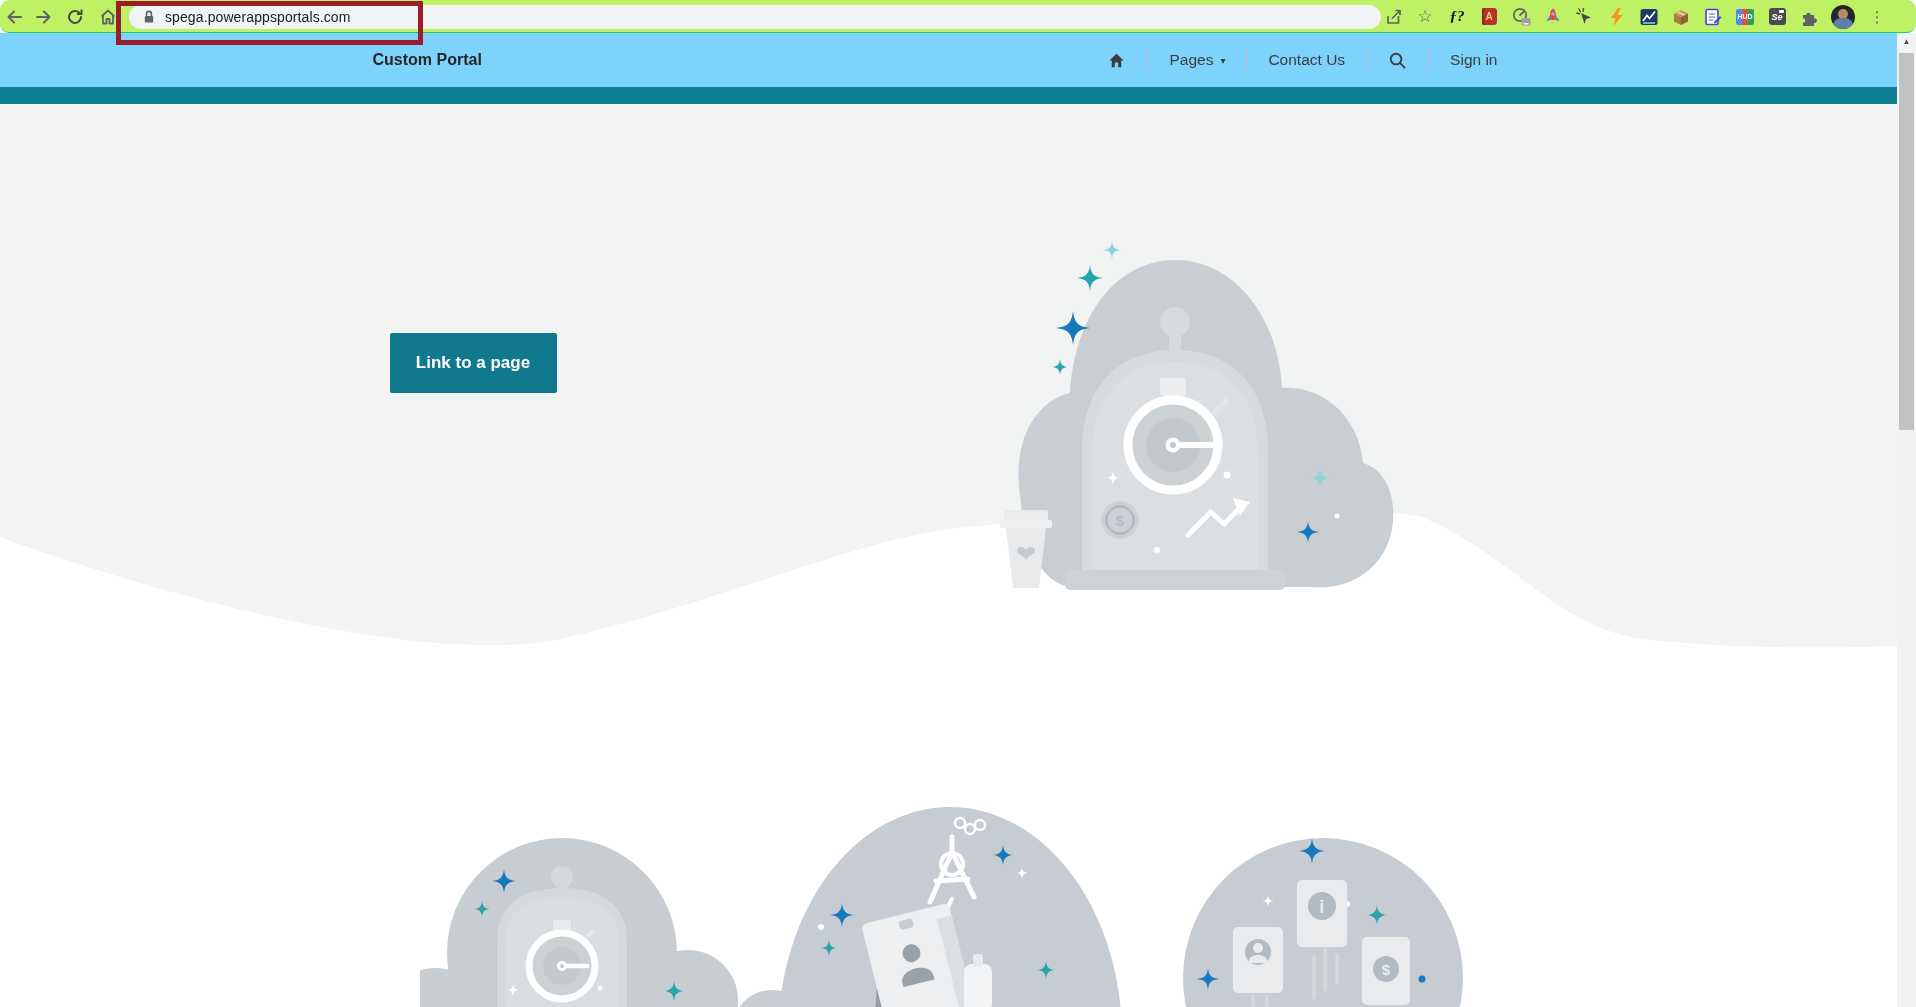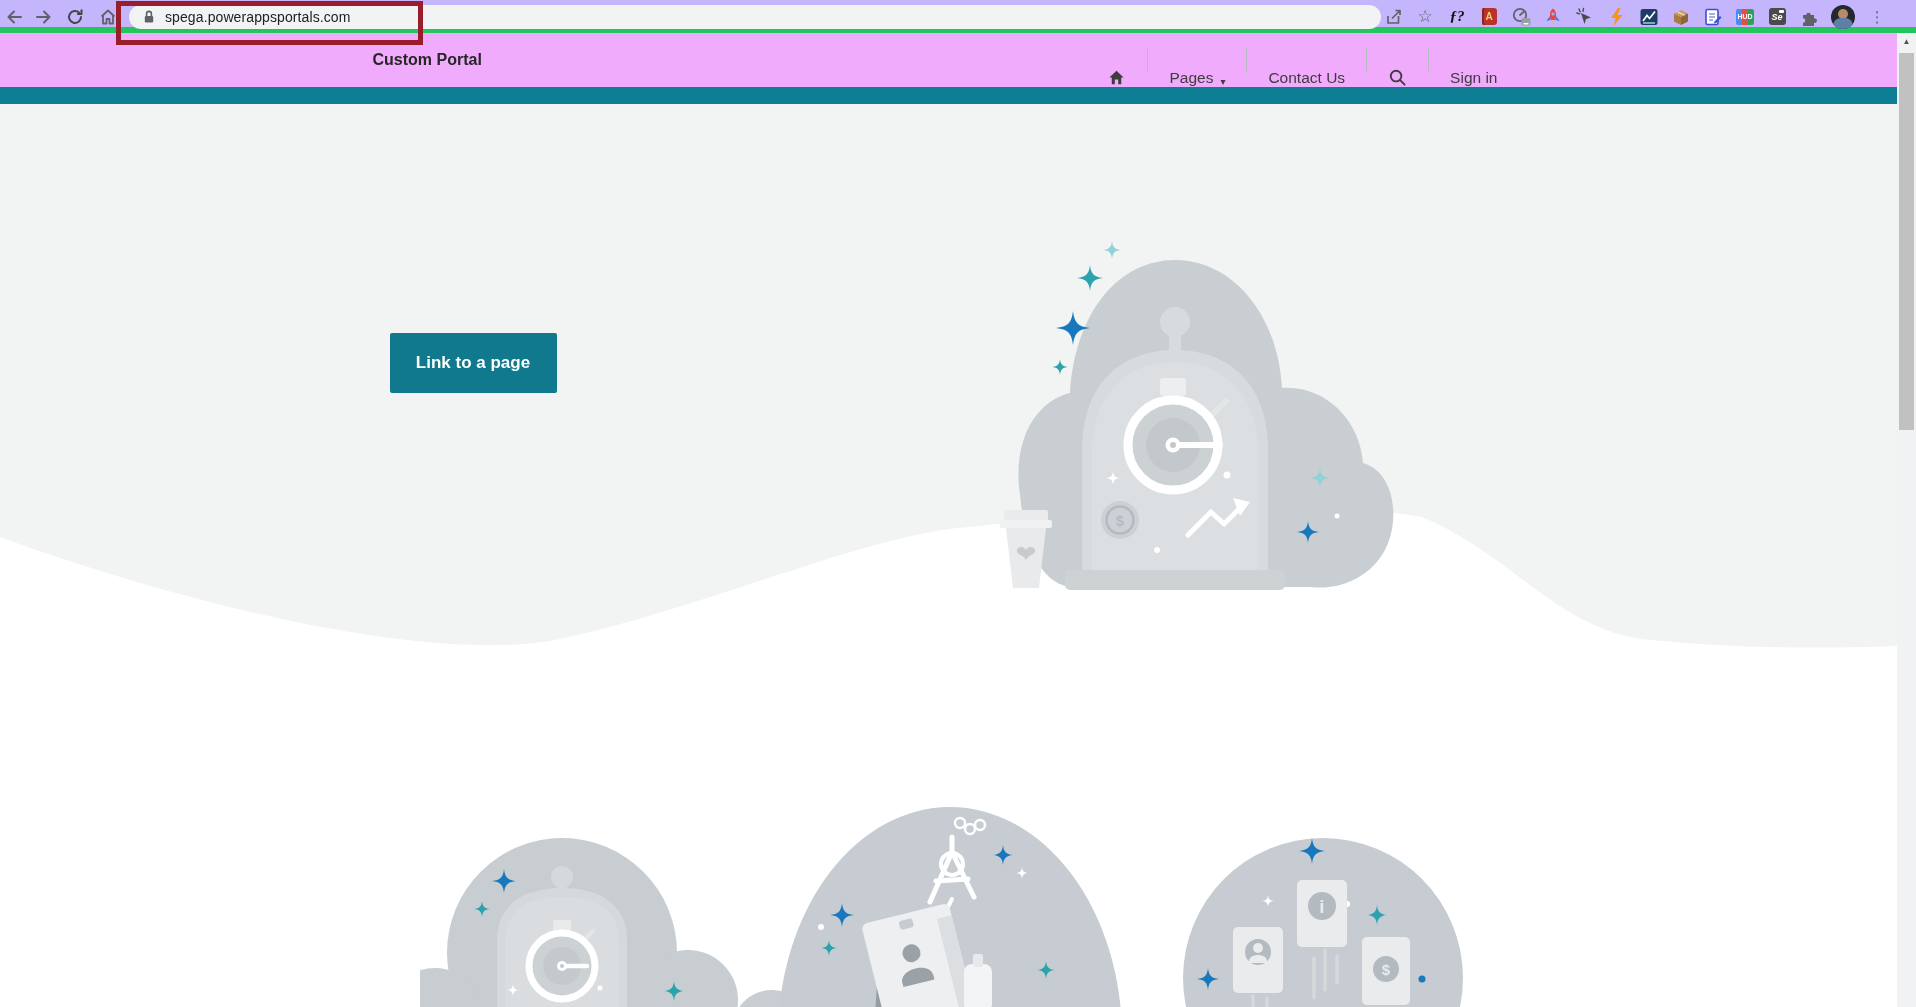--- a/index.html
+++ b/index.html
@@ -2,21 +2,21 @@
 <html style="--accent: #0e7e95; --cta: #11798d; --annotation: #9a1d2c; --hero-bg: #f2f4f4; --headline: #58595b; --nav-text: #3d3d3d; --url-text: #202124; --toolbar-icon: #5f6368; --sparkle-blue: #1878bd; --sparkle-teal: #2ba3ad; --sparkle-light-teal: #8fd3d6;"><head>
 <meta charset="utf-8">
 <style>
   * { margin:0; padding:0; box-sizing:border-box; }
   html,body { width:1916px; height:1007px; overflow:hidden; background:#fff;
     font-family:"Liberation Sans", sans-serif; }
   .screen { position:relative; width:1916px; height:1007px; background:#fff; overflow:hidden; }
 
   
   .browser-bar { position:absolute; left:0; top:0; width:1916px; height:33px;
-    background:#c4b5fd; border-bottom:6px solid #22c55e; z-index:40; }
+    background:#bef264; border-bottom:1px solid #22c55e; z-index:40;border-radius:9px; }
   .tb-btn { position:absolute; top:7px; width:20px; height:20px; border:none; background:transparent;
     display:flex; align-items:center; justify-content:center; cursor:pointer; }
   .omnibox { position:absolute; left:129px; top:5px; width:1252px; height:24px;
     background:#f1f3f4; border-radius:12px; display:flex; align-items:center; padding-left:13px; }
   .omnibox .url { font-size:14px; color:var(--url-text,#202124); margin-left:9px; letter-spacing:.1px; }
   .annotation-box { position:absolute; left:116px; top:1px; width:307px; height:44px;
     border:5px solid var(--annotation,#9a1d2c); z-index:60; pointer-events:none; }
   .browser-right { position:absolute; left:1383px; top:0; height:33px; display:flex;
     align-items:center; gap:12px; }
   .bx { width:20px; height:20px; display:flex; align-items:center; justify-content:center;
@@ -33,26 +33,26 @@
   .se-ic { width:17px; height:17px; background:#4a4a4a; border-radius:3px; color:#fff;
     font-size:9px; font-weight:700; display:flex; align-items:center; justify-content:center; position:relative;font-style:italic; }
   .se-ic i { position:absolute; right:2px; top:2px; width:5px; height:3px; background:#fff; border-radius:1px; }
   .avatar-ic { width:24px; height:24px; border-radius:50%; overflow:hidden; background:#23272e; position:relative; }
   .avatar-ic .head { position:absolute; left:7px; top:4px; width:10px; height:10px; border-radius:50%; background:#b98a68; }
   .avatar-ic .body { position:absolute; left:2px; top:13px; width:20px; height:12px; border-radius:8px 8px 0 0; background:#5f7fa6; }
   .dots-glyph { font-size:15px; color:#5f6368; letter-spacing:0; }
 
   
   .page { position:absolute; left:0; top:33px; width:1897px; height:974px; background:#fff; overflow:hidden; }
-  .site-header { position:relative; height:54px; background:#f0abfc; }
+  .site-header { position:relative; height:54px; background:#7dd3fc; }
   .container { width:1140px; margin:0 auto; height:100%; position:relative; }
   .site-header .container { display:flex; align-items:center; justify-content:space-between; }
   .brand { font-size:16px; font-weight:700; color:#262626; margin-left:-6px; }
   .main-nav { display:flex; align-items:center; height:100%; }
-  .nav-item { display:flex; align-items:flex-end; padding:0 21px; font-size:15.5px;
+  .nav-item { display:flex; align-items:center; padding:0 21px; font-size:15.5px;
     color:var(--nav-text,#3d3d3d); cursor:pointer; height:100%; }
   .nav-sep { width:1px; height:26px; background:#b9bdc1; }
   .caret { font-size:10px; margin-left:7px; color:var(--nav-text,#3d3d3d); }
   .accent-bar { height:17px; background:var(--accent,#0e7e95); }
 
   .hero { position:relative; height:558px; }
   .hero-wave { position:absolute; left:0; top:0; }
   .hero-content { position:relative; z-index:2; }
   .headline { position:absolute; left:12px; top:100px; width:470px; font-size:32px; line-height:46px;
     font-weight:400; color:var(--headline,#58595b); }

